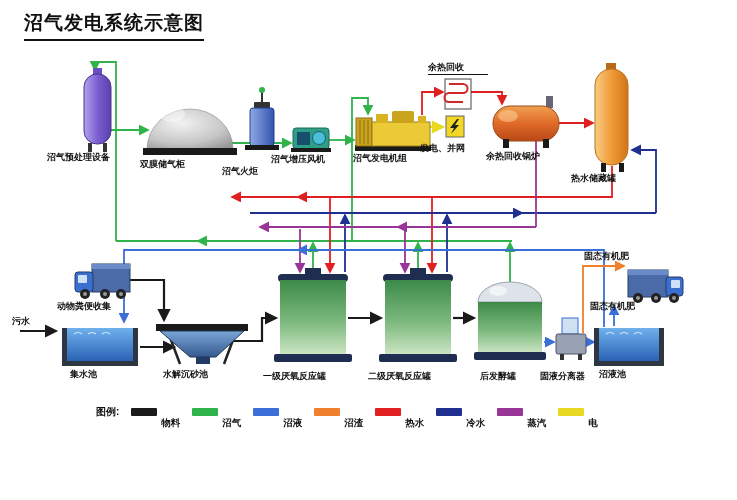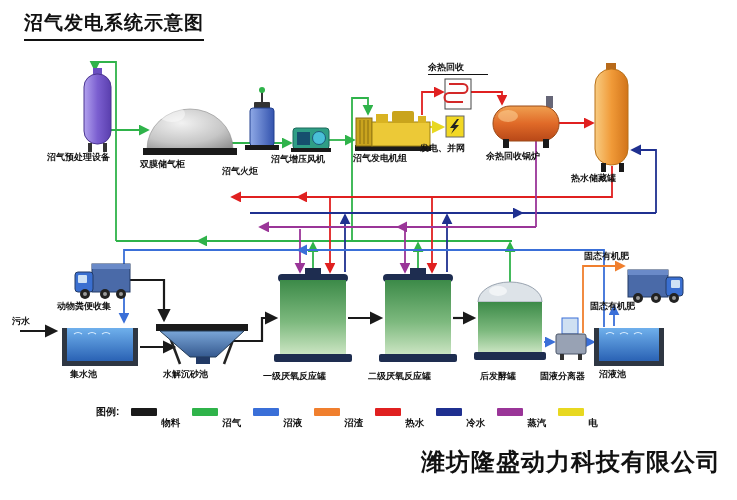--- a/index.html
+++ b/index.html
@@ -345,15 +345,14 @@
     <span class="legend-item">
       <span class="swatch" style="background-color: rgb(154, 53, 152);"></span>
       <span class="legend-label">蒸汽</span>
     </span>
     <span class="legend-item">
       <span class="swatch" style="background-color: rgb(232, 216, 32);"></span>
       <span class="legend-label">电</span>
     </span>
   </div>
 
-  <div class="company">潍坊隆盛动力科技有限公司</div>
 
 </div>
 
 </body></html>

